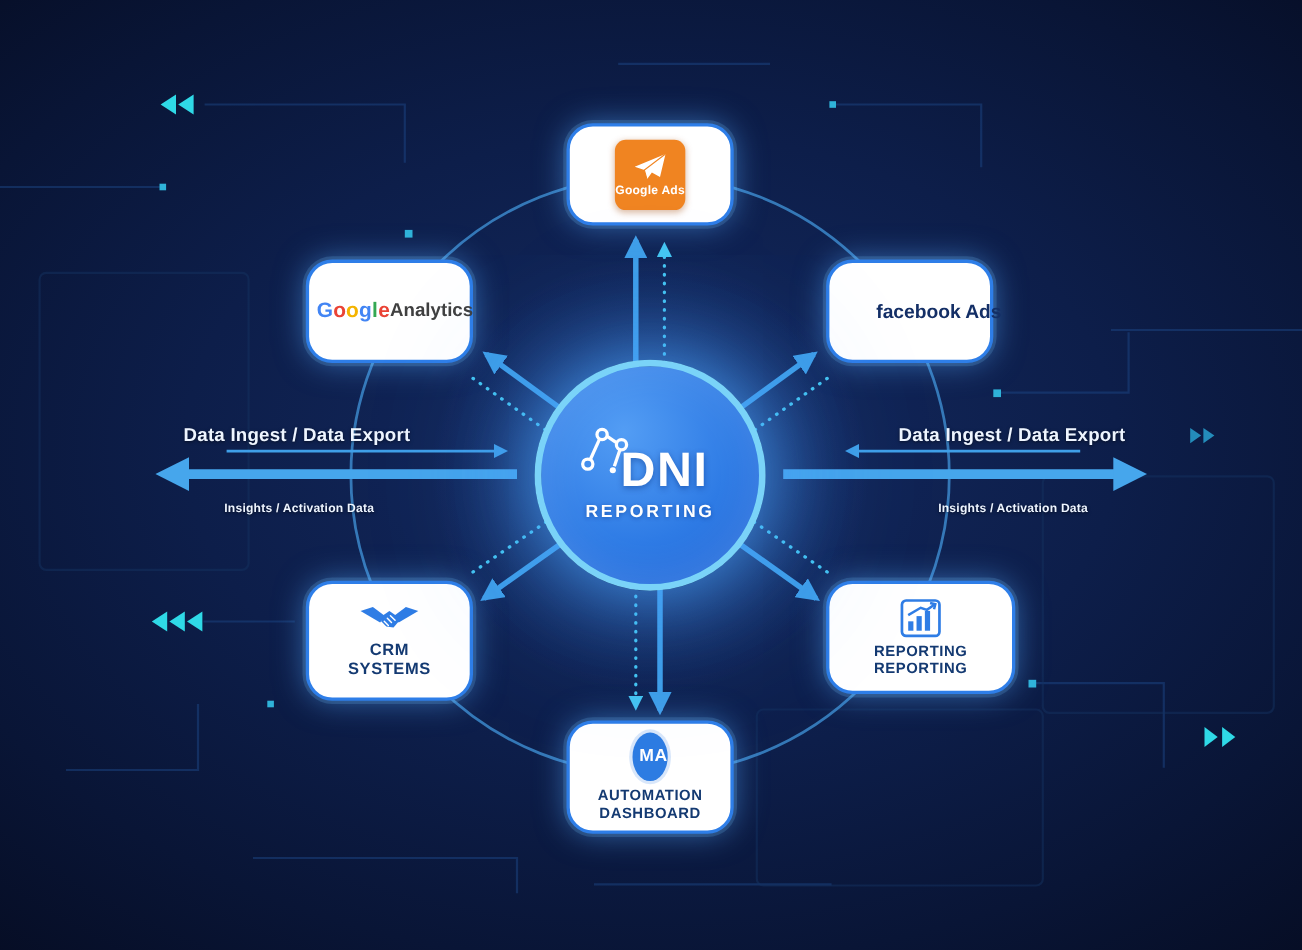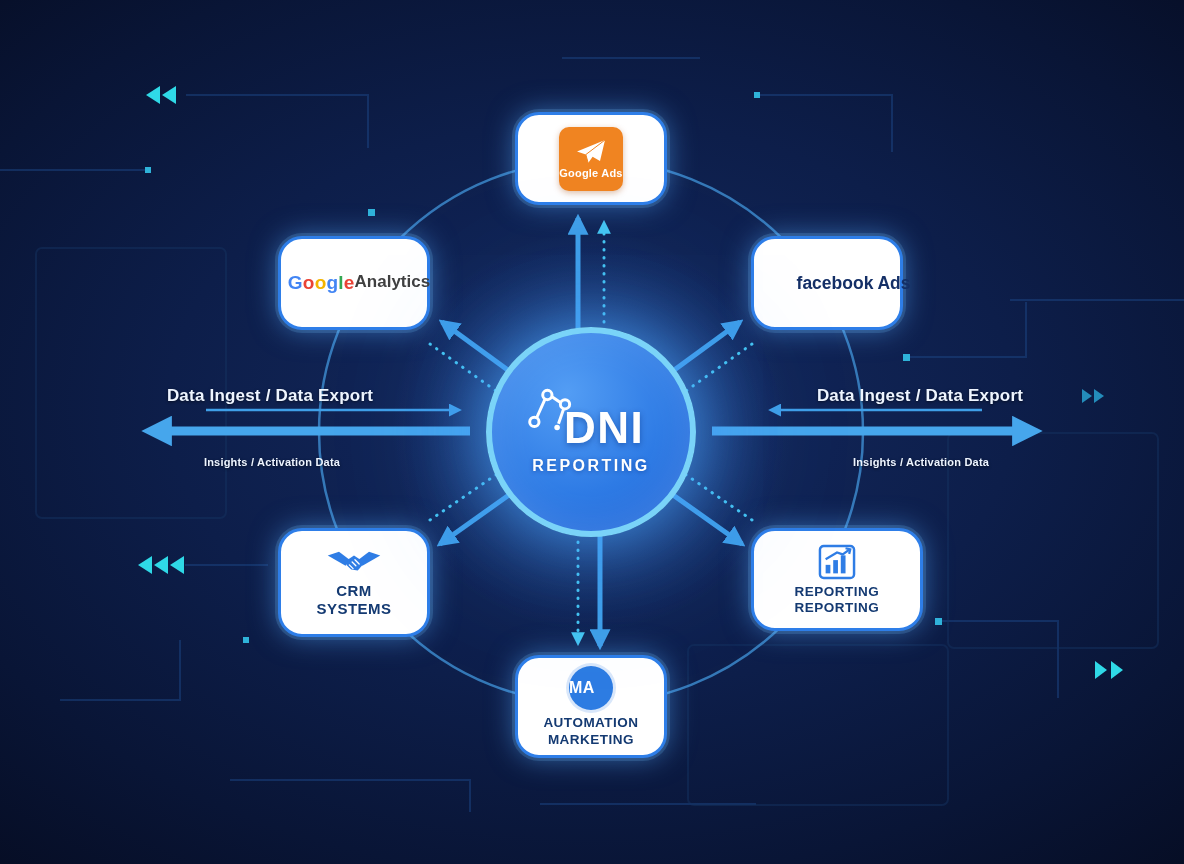--- a/index.html
+++ b/index.html
@@ -56,22 +56,22 @@
     font-size:34px;font-weight:bold;line-height:.92;
   }
   .fb-text{font-size:17.5px;color:#142f66;white-space:nowrap;margin-left:44px;}
   .fb-brand{font-weight:bold;}
   .fb-prod{font-weight:bold;margin-left:4px;}
 
   .node-line{font-size:15px;font-weight:bold;color:#143a72;letter-spacing:.5px;line-height:1.18;text-align:center;}
   .node-line.sm{font-size:13.5px;}
 
   .ma-badge{
-    width:44px;height:44px;border-radius:50%;background:#2d7ce2;color:#fff;
-    display:flex;align-items:center;justify-content:flex-start;font-size:16px;font-weight:bold;letter-spacing:.5px;
+    width:32px;height:44px;border-radius:50%;background:#2d7ce2;color:#fff;
+    display:flex;align-items:center;justify-content:flex-end;font-size:16px;font-weight:bold;letter-spacing:.5px;
     box-shadow:0 0 0 3px rgba(45,124,226,.18);
   }
 
   
   .flow-label{
     position:absolute;width:230px;text-align:center;color:#eef5ff;z-index:3;
     font-size:17px;font-weight:bold;letter-spacing:.2px;text-shadow:0 1px 3px rgba(0,0,0,.55);
   }
   .flow-label.lower{font-size:11px;}
 </style>
@@ -241,21 +241,21 @@
     </svg>
     <div class="node-line sm">REPORTING</div>
     <div class="node-line sm" style="margin-top:-4px">REPORTING</div>
   </div>
 
   <div class="node node-ma col">
     <div class="ma-badge">
       <span>MA</span>
     </div>
     <div class="node-line sm">AUTOMATION</div>
-    <div class="node-line sm" style="margin-top:-4px">MARKETING</div>
+    <div class="node-line sm" style="margin-top:-4px">DASHBOARD</div>
   </div>
 
   <div class="hub">
     <svg class="hub-net" width="52" height="50" viewBox="0 0 56 52" fill="none" stroke="#ffffff" stroke-width="3.2">
       <circle cx="9" cy="41" r="5"></circle>
       <circle cx="23" cy="12" r="5"></circle>
       <circle cx="42" cy="22" r="5"></circle>
       <path d="M11.5 36.5 L20.5 16.5"></path>
       <path d="M28 13.8 L37 20"></path>
       <path d="M40.5 27 L35 43"></path>

